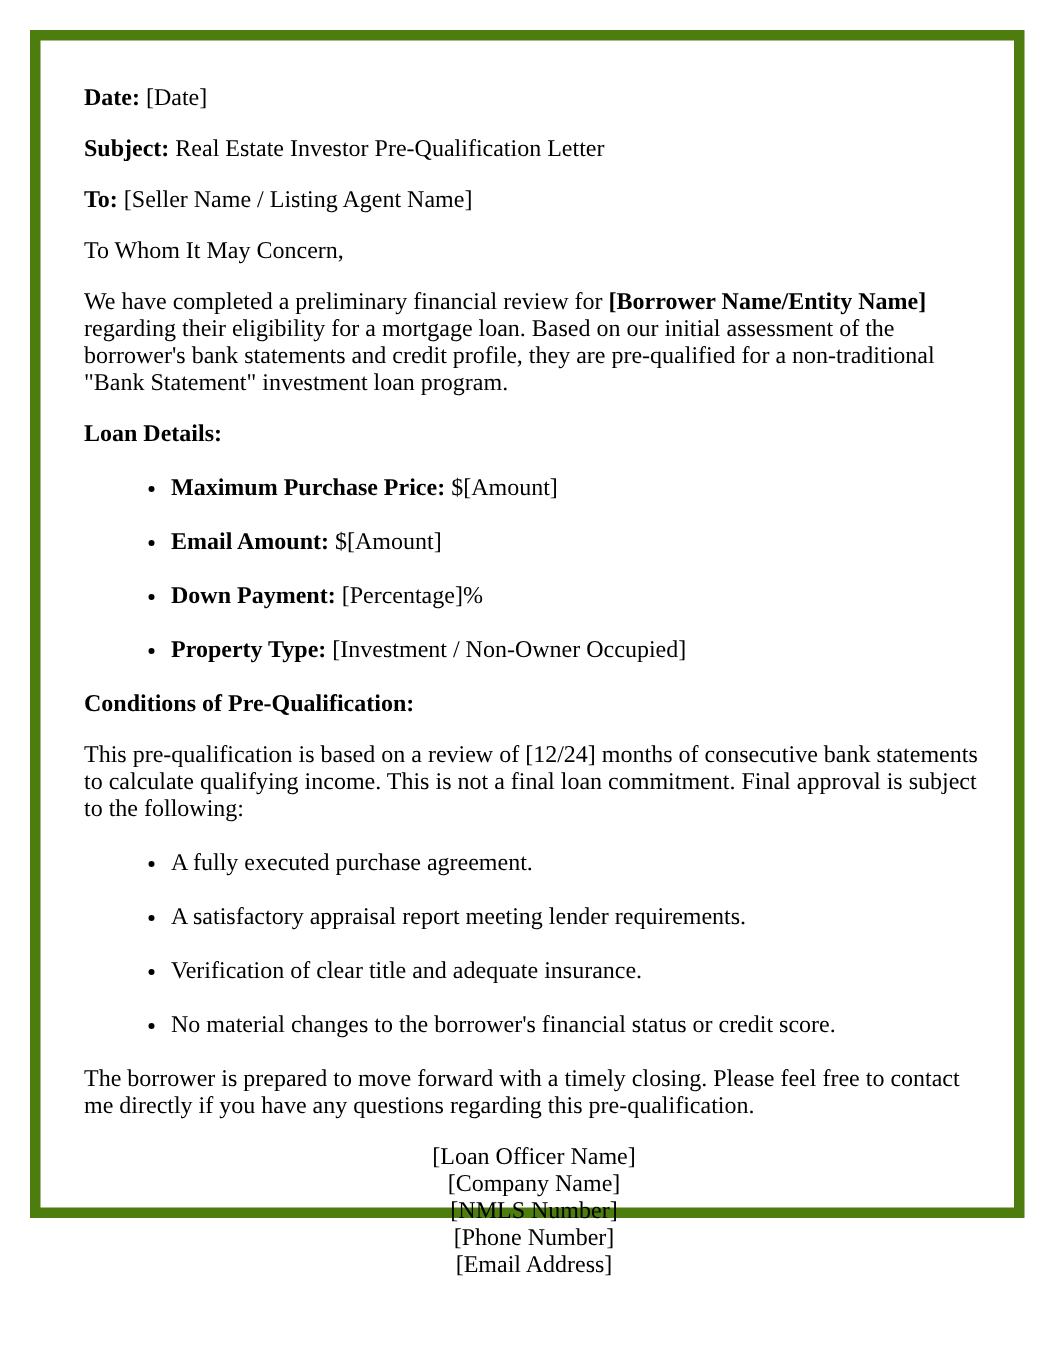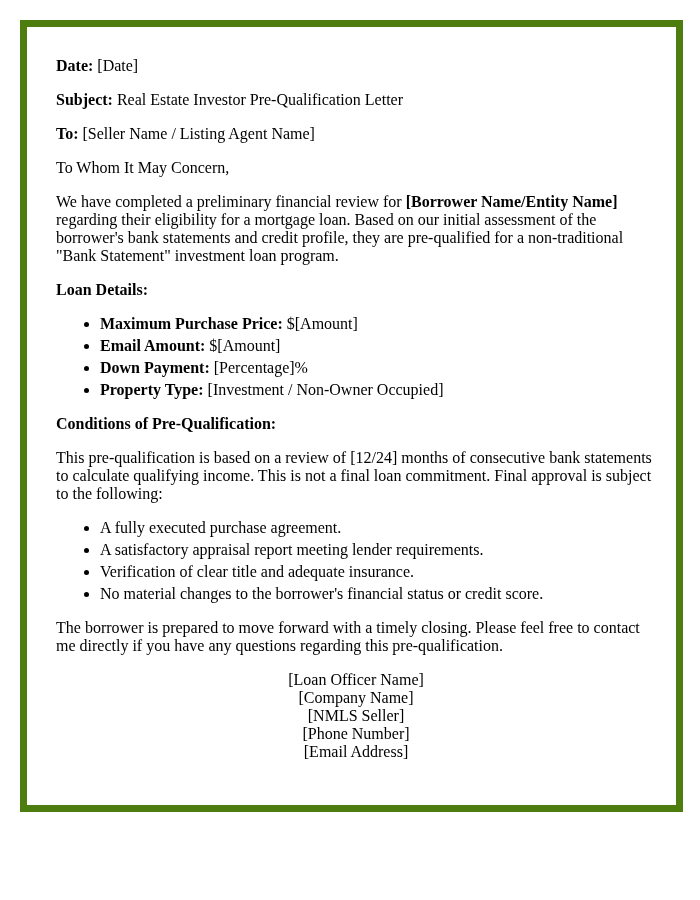--- a/index.html
+++ b/index.html
@@ -34,21 +34,21 @@
     }
     .letter b {
       font-weight: bold;
     }
     .letter ul {
       margin: 0 0 16px 0;
       padding-left: 40px;
       list-style-type: disc;
     }
     .letter li {
-      margin: 4px;
+      margin: 18px;
     }
     .sig-line {
       display: block;
       text-align: center;
     }
   </style>
 </head>
 <body>
 
 <div class="letter">
@@ -95,18 +95,18 @@
     <li>Verification of clear title and adequate insurance.</li>
     <li>No material changes to the borrower's financial status or credit score.</li>
   </ul>
 
   <p>The borrower is prepared to move forward with a timely closing. Please feel free to contact me directly if you have any questions regarding this pre-qualification.</p>
 
 
   <p>
     <span class="sig-line">[Loan Officer Name]</span>
     <span class="sig-line">[Company Name]</span>
-    <span class="sig-line">[NMLS Seller]</span>
+    <span class="sig-line">[NMLS Number]</span>
     <span class="sig-line">[Phone Number]</span>
     <span class="sig-line">[Email Address]</span>
   </p>
 
 </div>
 
 </body></html>

